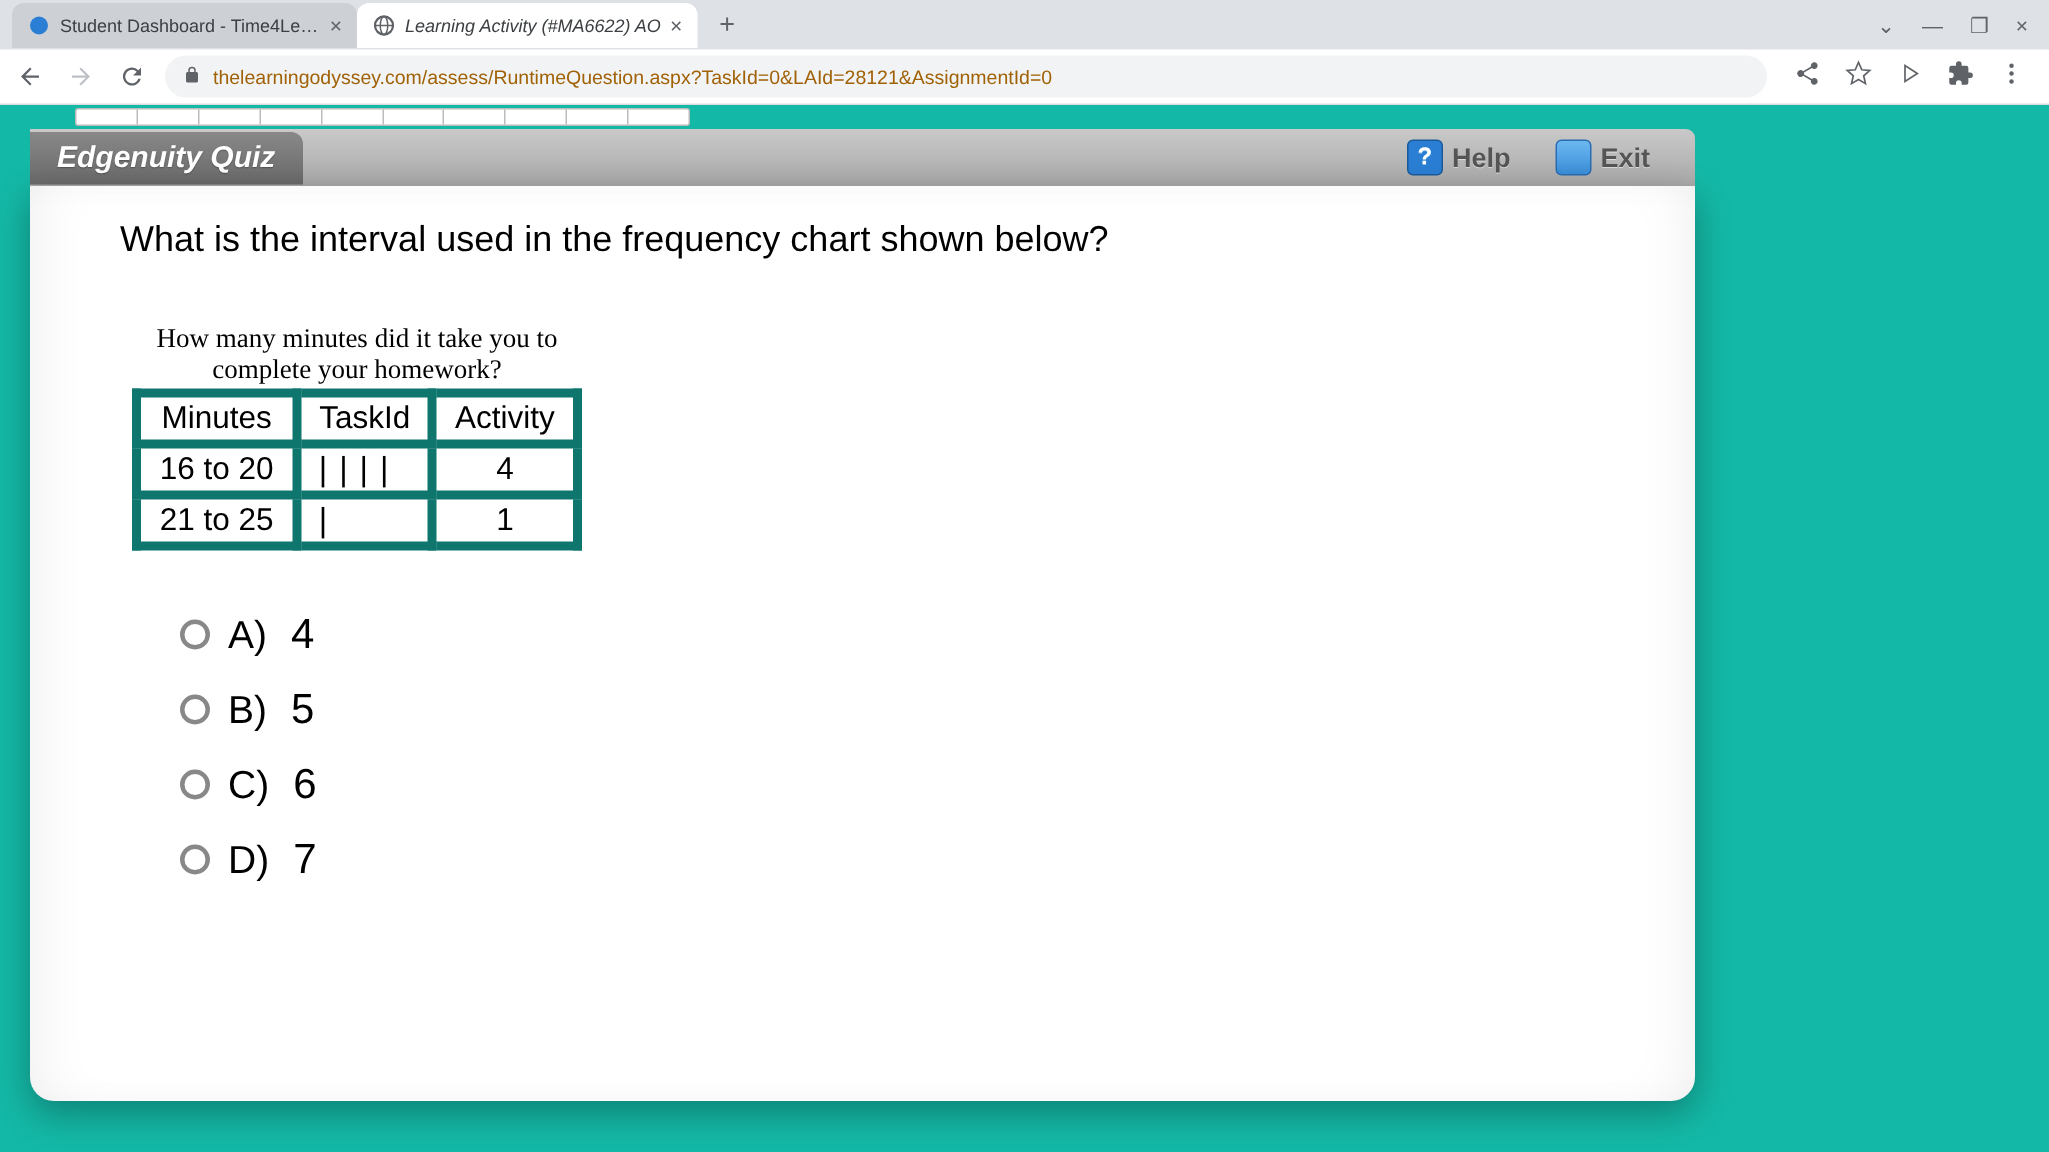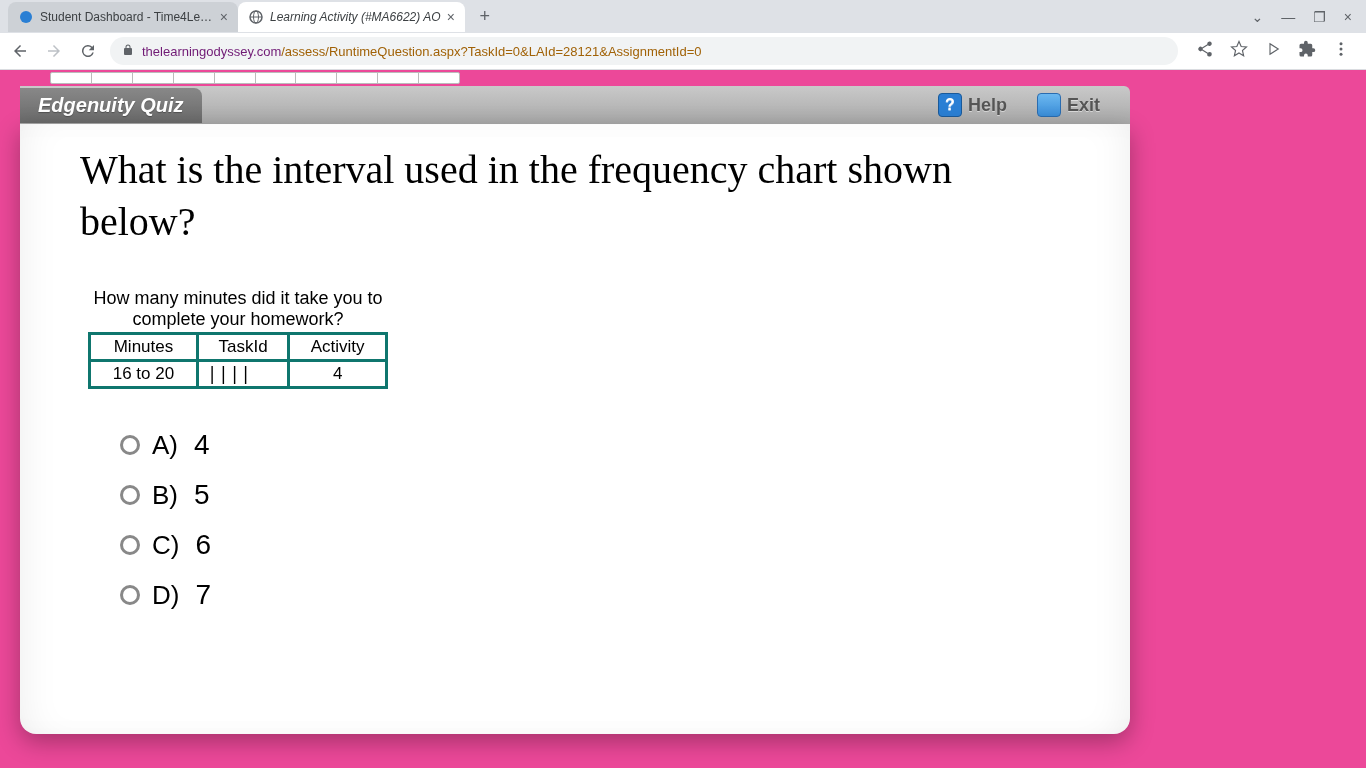--- a/index.html
+++ b/index.html
@@ -16,47 +16,47 @@
 .tab-close { font-size: 14px; color: #5f6368; cursor: pointer; }
 .tab-new { width: 28px; height: 28px; display: flex; align-items: center; justify-content: center; font-size: 18px; color: #5f6368; cursor: pointer; margin-left: 6px; }
 .window-controls { margin-left: auto; display: flex; gap: 18px; padding-right: 14px; color: #5f6368; font-size: 14px; }
 .win-ctrl { cursor: pointer; }
 
 .toolbar { display: flex; align-items: center; height: 37px; background: #fff; padding: 0 8px; gap: 10px; border-bottom: 1px solid #dadce0; }
 .nav-btn { width: 24px; height: 24px; display: flex; align-items: center; justify-content: center; color: #5f6368; cursor: pointer; }
 .nav-btn.disabled { color: #bdc1c6; }
 .url-bar { flex: 1; display: flex; align-items: center; height: 28px; background: #f1f3f4; border-radius: 14px; padding: 0 12px; gap: 8px; font-size: 13px; }
 .lock-icon { color: #5f6368; }
-.url-domain { color: #701a75; }
+.url-domain { color: #a16207; }
 .url-path { color: #a16207; }
 .toolbar-icons { display: flex; gap: 16px; padding: 0 8px; color: #5f6368; }
 .toolbar-icon { cursor: pointer; }
 
 
-.page-bg { background: #ec4899; height: 698px; position: relative; }
+.page-bg { background: #14b8a6; height: 698px; position: relative; }
 .quiz-frame { position: absolute; left: 20px; top: 0; width: 1110px; }
 .quiz-progress-strip { height: 12px; background: #fff; border: 1px solid #bbb; border-radius: 2px; margin-left: 30px; width: 410px; display: flex; position: relative; top: 2px; }
 .quiz-progress-cell { flex: 1; border-right: 1px solid #bbb; }
 .quiz-progress-cell:last-child { border-right: none; }
 
 .quiz-header { display: flex; align-items: center; height: 38px; background: linear-gradient(#c9c9c9, #a9a9a9); border-radius: 0 6px 0 0; margin-top: 4px; }
 .quiz-title-tab { background: linear-gradient(#888, #6a6a6a); color: #fff; font-weight: bold; font-size: 20px; padding: 6px 18px; border-radius: 0 8px 0 0; text-shadow: 0 1px 1px rgba(0,0,0,0.3); font-style: italic; }
 .quiz-header-spacer { flex: 1; }
 .quiz-header-btn { display: flex; align-items: center; gap: 6px; margin-right: 30px; font-weight: bold; color: #555; font-size: 18px; text-shadow: 0 1px 0 rgba(255,255,255,0.5); cursor: pointer; }
 .help-icon { width: 24px; height: 24px; background: #2a7fd4; border-radius: 4px; color: #fff; display: flex; align-items: center; justify-content: center; font-weight: bold; font-size: 16px; border: 1px solid #1a5a9a; }
 .exit-icon { width: 24px; height: 24px; background: linear-gradient(#6cb8f0, #3a8dd8); border-radius: 4px; border: 1px solid #2a6cb0; }
 
 .quiz-body { background: #fff; min-height: 610px; padding: 20px 60px 40px 60px; border-radius: 0 0 16px 16px; box-shadow: 0 8px 24px rgba(0,0,0,0.3), inset -20px 0 40px -20px rgba(0,0,0,0.08), inset 20px 0 40px -20px rgba(0,0,0,0.08); position: relative; }
 
-.question-text { font-size: 40px; font-family: Liberation Serif, serif; color: #000; line-height: 1.3; margin-bottom: 40px; }
+.question-text { font-size: 24px; font-family: Liberation Sans, sans-serif; color: #000; line-height: 1.3; margin-bottom: 40px; }
 
 .freq-block { margin-left: 8px; margin-bottom: 40px; }
-.freq-caption { font-size: 18px; text-align: center; width: 300px; margin-bottom: 2px; font-family: Liberation Sans, sans-serif; }
+.freq-caption { font-size: 18px; text-align: center; width: 300px; margin-bottom: 2px; font-family: Liberation Serif, serif; }
 .freq-table { border-collapse: collapse; width: 300px; }
-.freq-table th, .freq-table td { border: 3px solid #0f766e; padding: 2px 8px; font-size: 17px; text-align: center; }
+.freq-table th, .freq-table td { border: 6px solid #0f766e; padding: 2px 8px; font-size: 21px; text-align: center; }
 .freq-table th { font-weight: normal; }
 .freq-table td.tally { text-align: left; font-family: monospace; letter-spacing: 1px; }
 
 .answers { margin-left: 40px; }
 .answer-row { display: flex; align-items: center; gap: 12px; margin-bottom: 18px; cursor: pointer; }
 .radio { width: 20px; height: 20px; border: 3px solid #888; border-radius: 50%; flex-shrink: 0; }
 .answer-label { font-size: 26px; font-family: Arial, sans-serif; }
 .answer-value { font-size: 28px; font-family: Arial, sans-serif; margin-left: 4px; }
 </style>
 </head>
@@ -191,20 +191,25 @@
               <th>TaskId</th>
               <th>Activity</th>
             </tr>
           </thead>
           <tbody id="freq-rows">
               <tr>
                 <td>16 to 20</td>
                 <td class="tally">||||</td>
                 <td>4</td>
               </tr>
+              <tr>
+                <td>21 to 25</td>
+                <td class="tally">|</td>
+                <td>1</td>
+              </tr>
             </tbody>
         </table>
       </div>
 
       <div class="answers" id="answer-list">
           <div class="answer-row">
             <span class="radio"></span>
             <span class="answer-label">A)</span>
             <span class="answer-value">4</span>
           </div>

